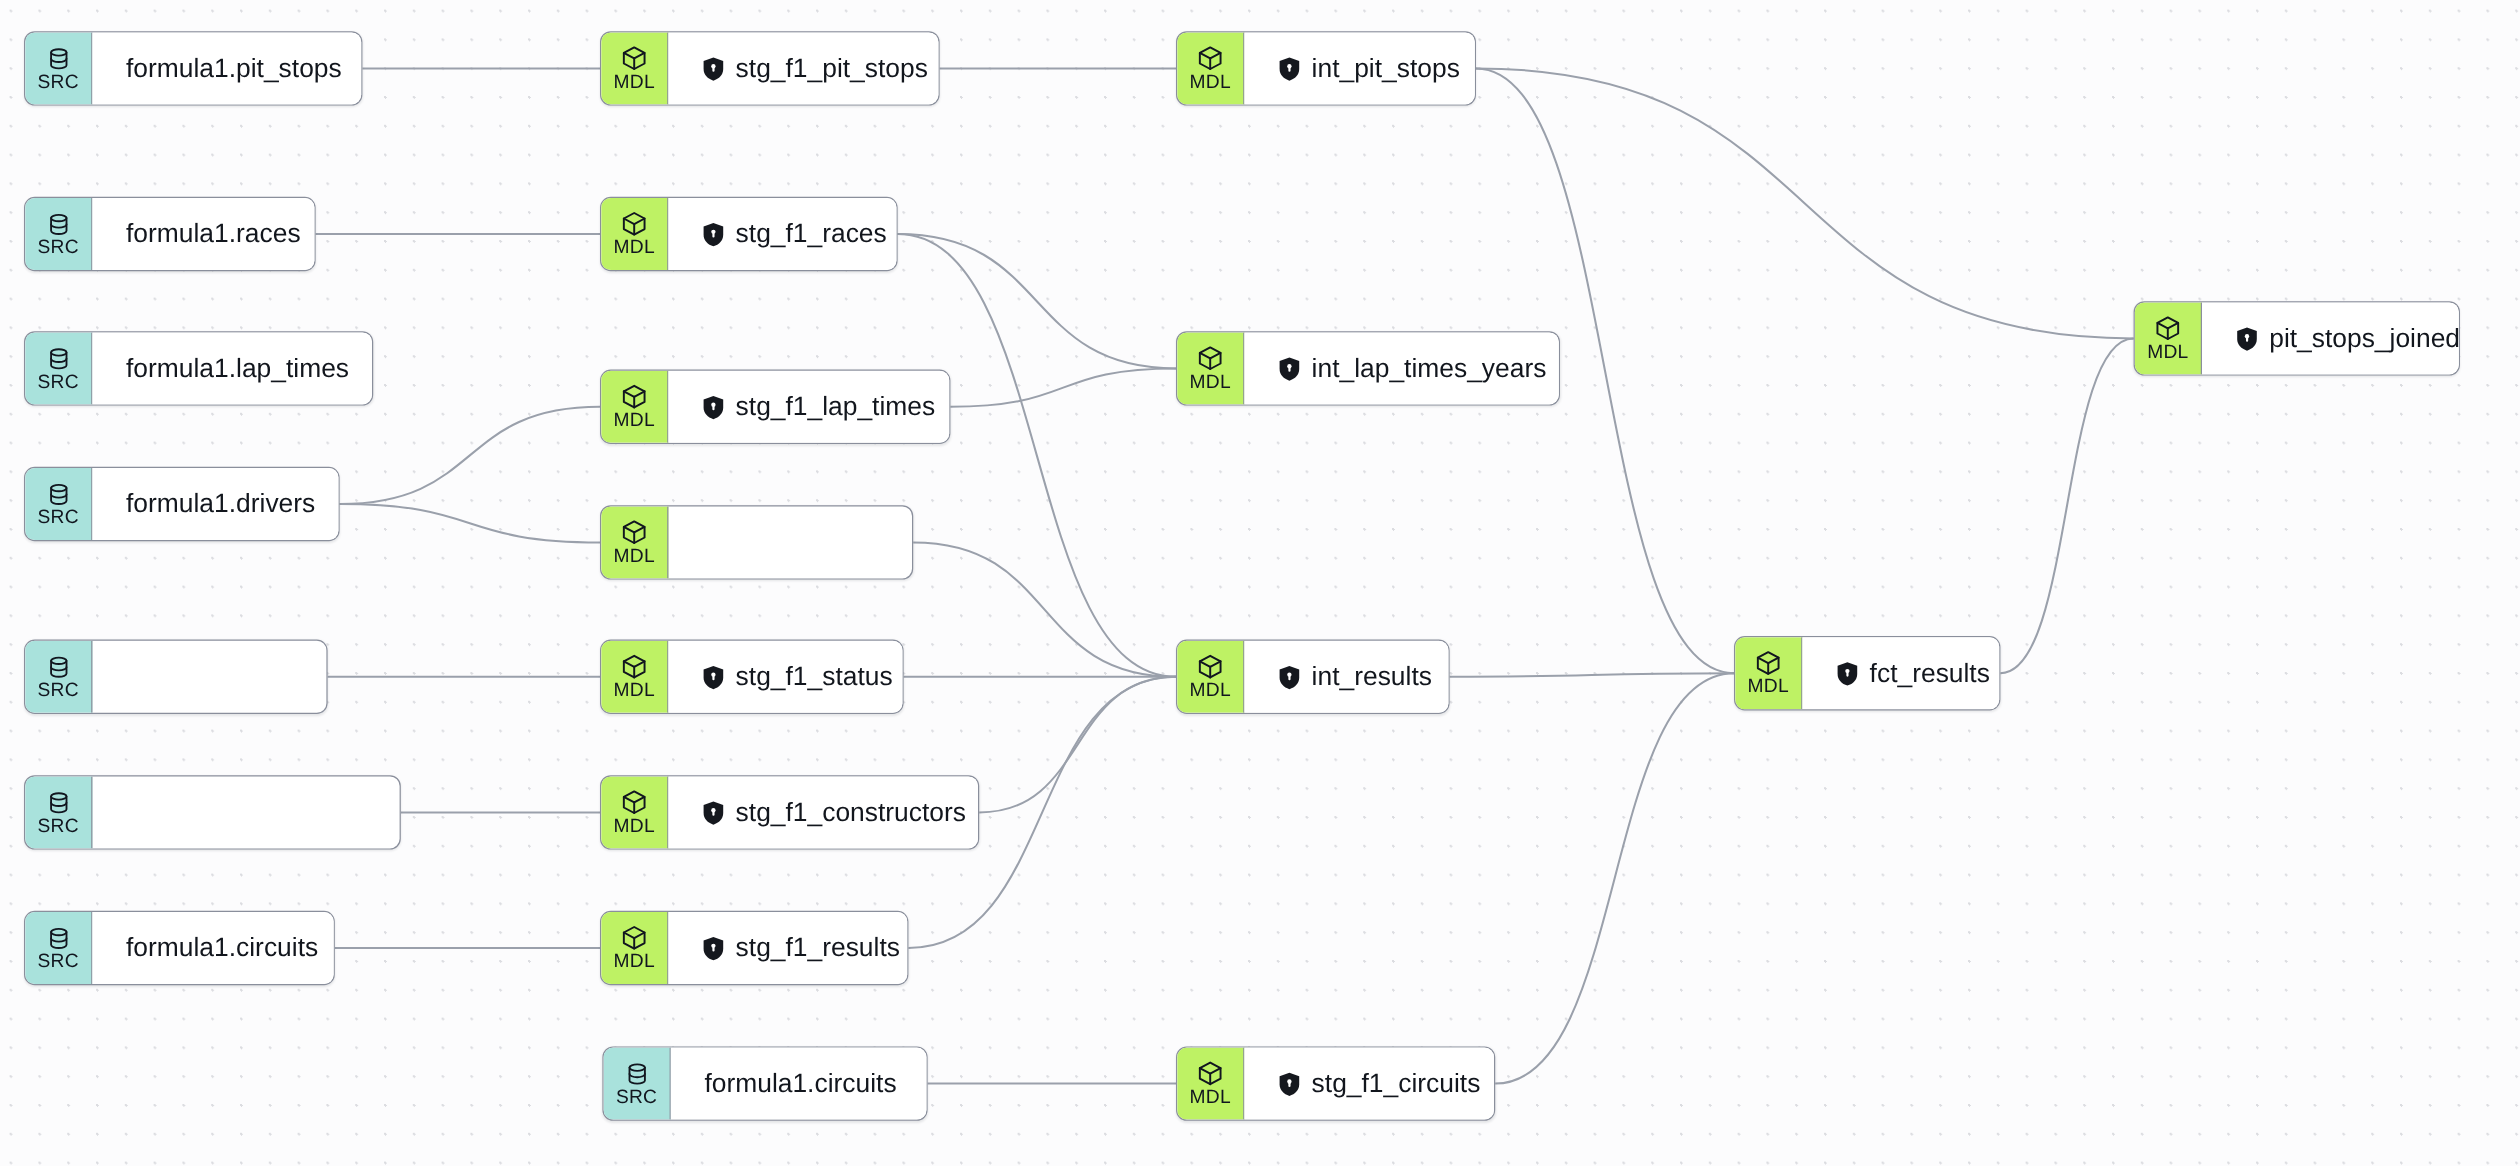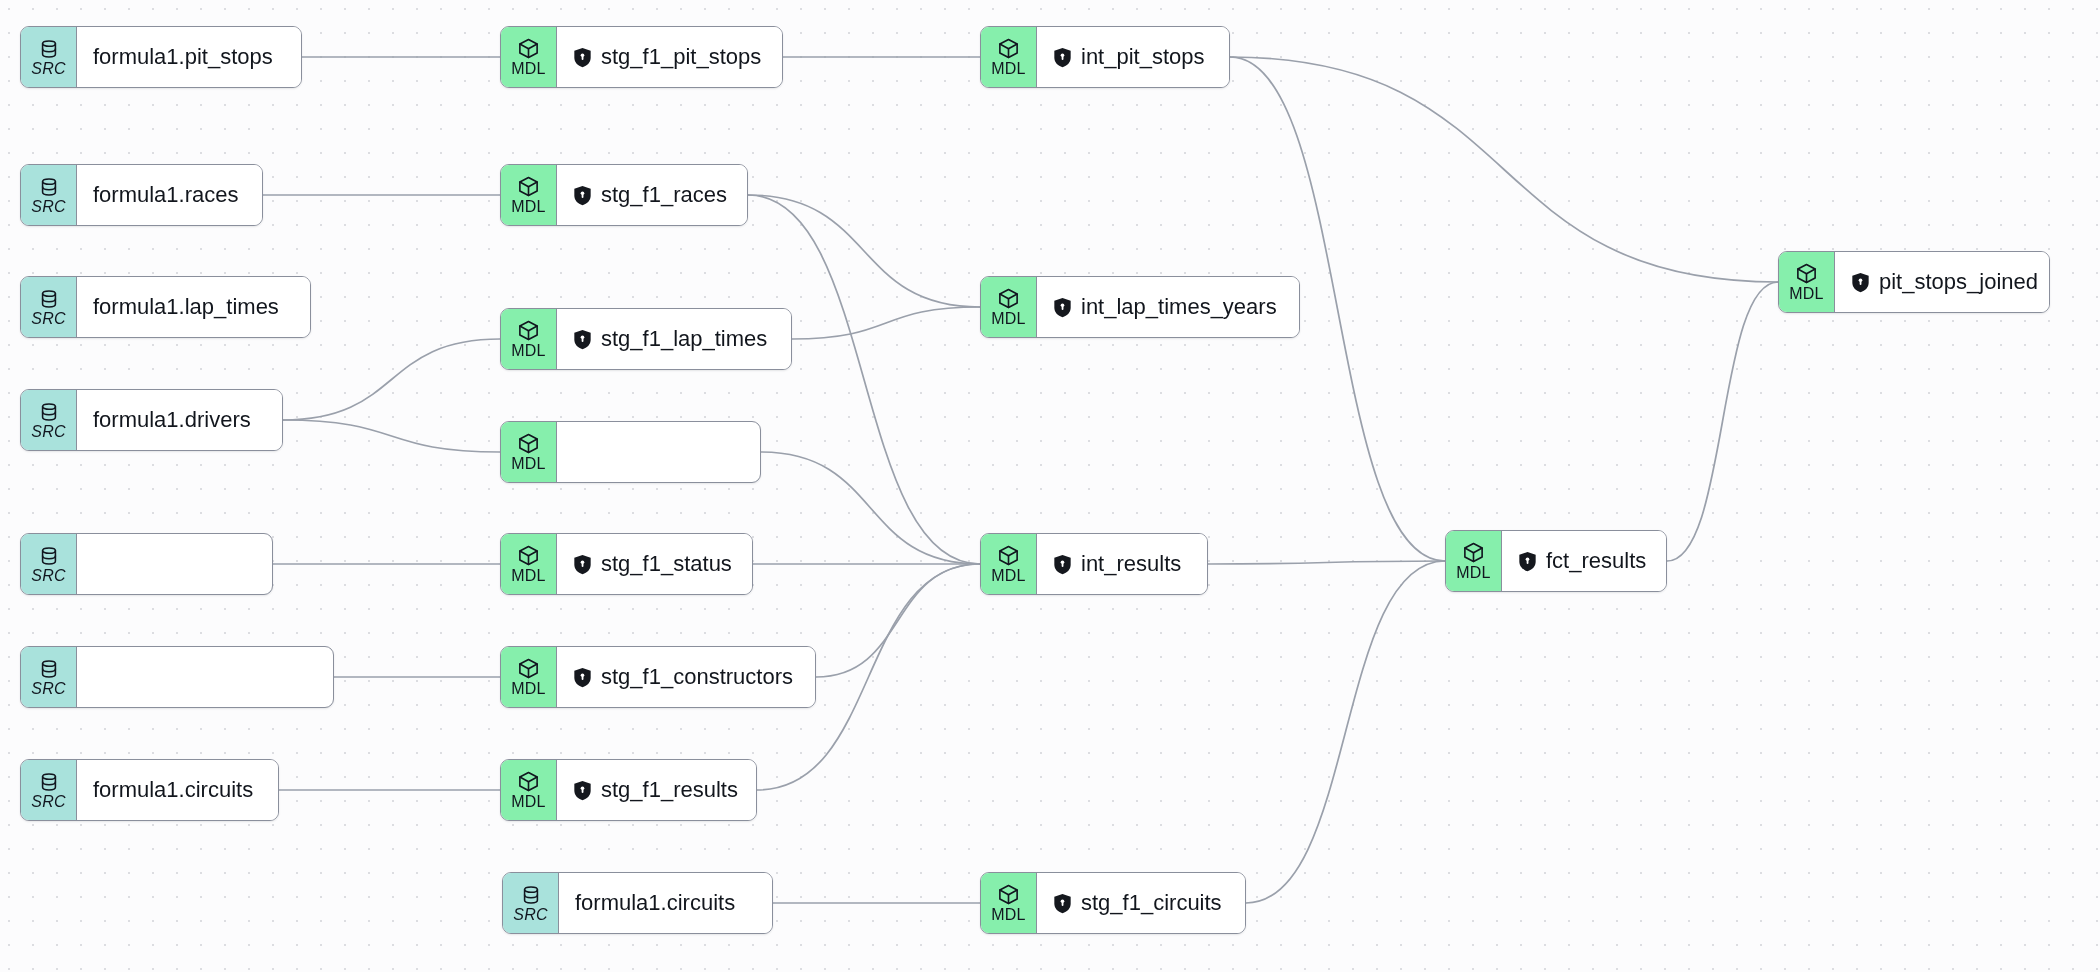--- a/index.html
+++ b/index.html
@@ -32,32 +32,32 @@
   }
   .node .badge{
     flex:0 0 auto;
     width:56px;
     display:flex;flex-direction:column;
     align-items:center;justify-content:center;
     gap:1px;
     border-right:1.6px solid #8a8f9c;
     box-sizing:border-box;
   }
-  .node.src .badge{background:#a9e2dc;font-style:italic;}
-  .node.mdl .badge{background:#86efac;}
+  .node.src .badge{background:#a9e2dc;}
+  .node.mdl .badge{background:#bef264;}
   .badge .glyph{display:block;line-height:0;}
   .badge .btxt{
     font-size:16px;color:#11161f;letter-spacing:.2px;line-height:1;
     font-family:"Liberation Sans", sans-serif;
   }
   .node .body{
     flex:1 1 auto;
     display:flex;align-items:center;
     gap:9px;
-    padding:0 16px;
+    padding:0 28px;
     background:#ffffff;
     white-space:nowrap;
   }
   .node .label{
     font-size:22px;color:#12161d;line-height:1;
     font-family:"Liberation Sans", sans-serif;
   }
   .shield{flex:0 0 auto;line-height:0;}
 </style>
 </head>

